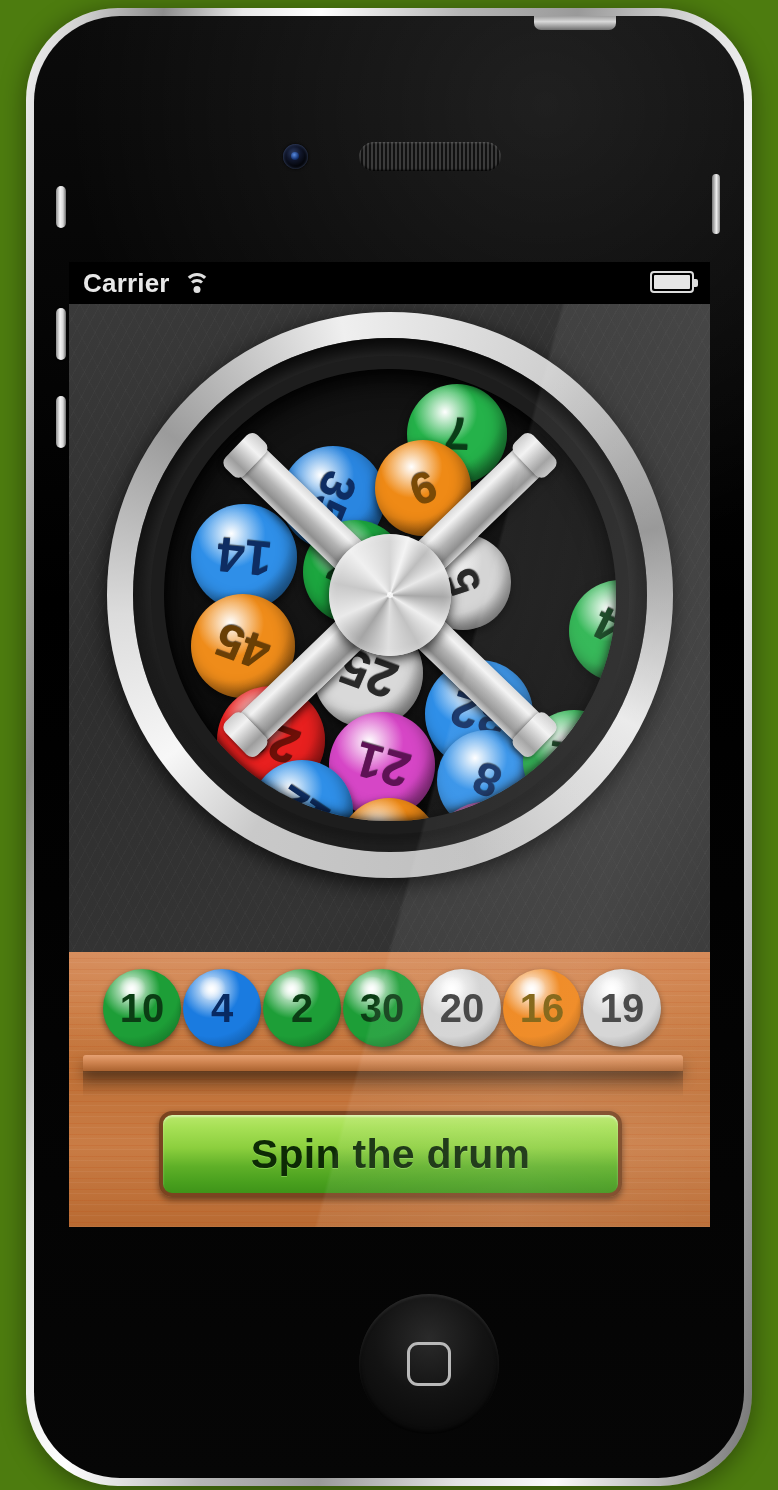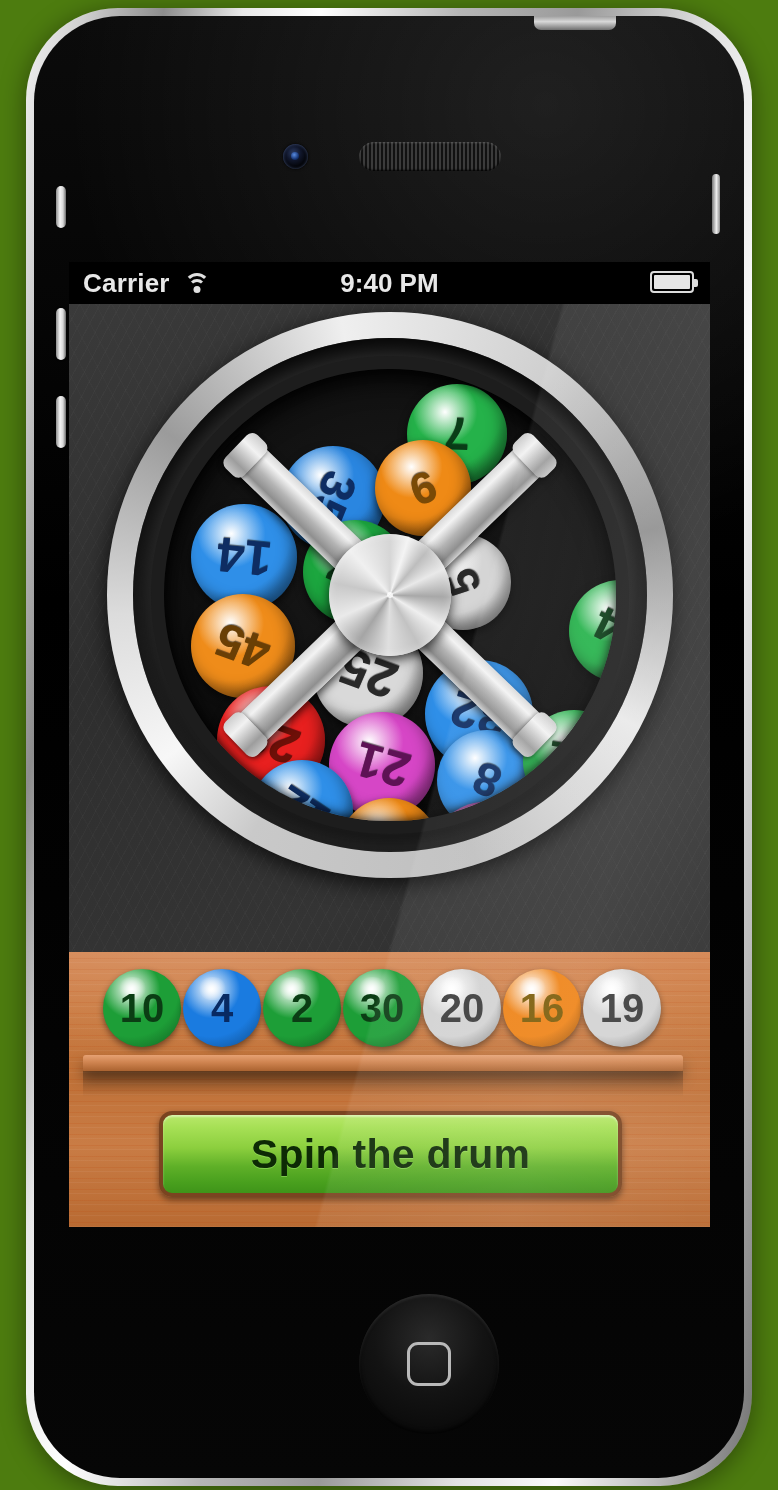--- a/index.html
+++ b/index.html
@@ -369,21 +369,20 @@
 
   <div id="screen">
 
     <div id="status-bar">
       <span id="status-carrier">Carrier</span>
       <span id="wifi-icon">
         <span class="w1"></span>
           <span class="w2"></span>
           <span class="w3"></span>
       </span>
-      <span id="status-time">9:40 PM</span>
       <span id="battery-icon"></span>
     </div>
 
     <div id="drum-panel">
 
       <div id="drum-assembly">
         <div id="drum-outer-ring"></div>
         <div id="drum-ring-inner-shadow"></div>
         <div id="drum-bowl">
             <div class="drum-ball" style="left: 118px; top: 78px; width: 104px; height: 104px; font-size: 48px; color: rgb(14, 45, 99); background: radial-gradient(circle at 38% 28%, rgb(255, 255, 255) 0%, rgb(42, 134, 224) 34%, rgb(42, 134, 224) 58%, rgba(0, 0, 0, 0.45) 100%), rgb(42, 134, 224); box-shadow: rgba(0, 0, 0, 0.6) 0px 4px 9px, rgba(0, 0, 0, 0.35) -6px -8px 14px inset;">

